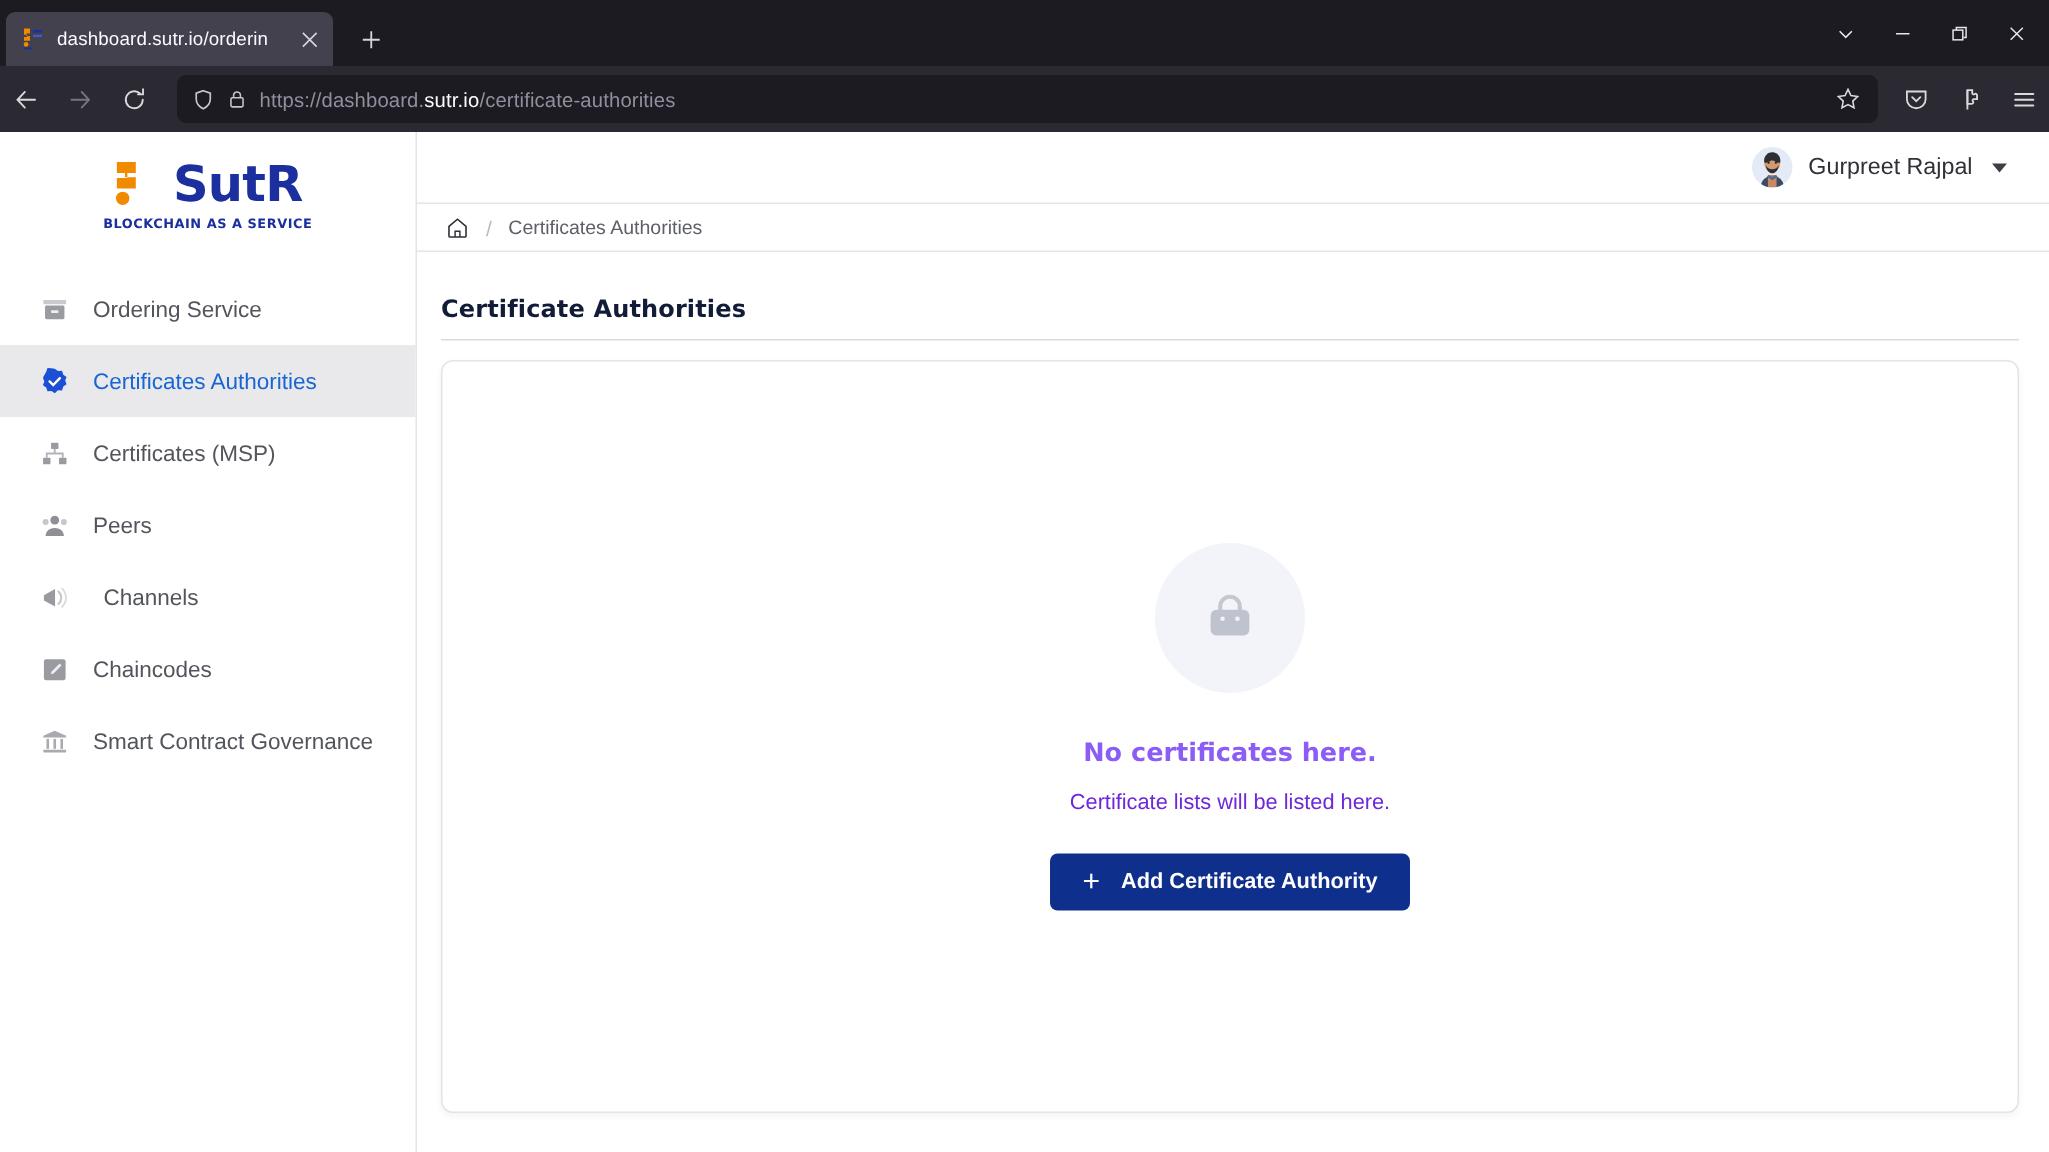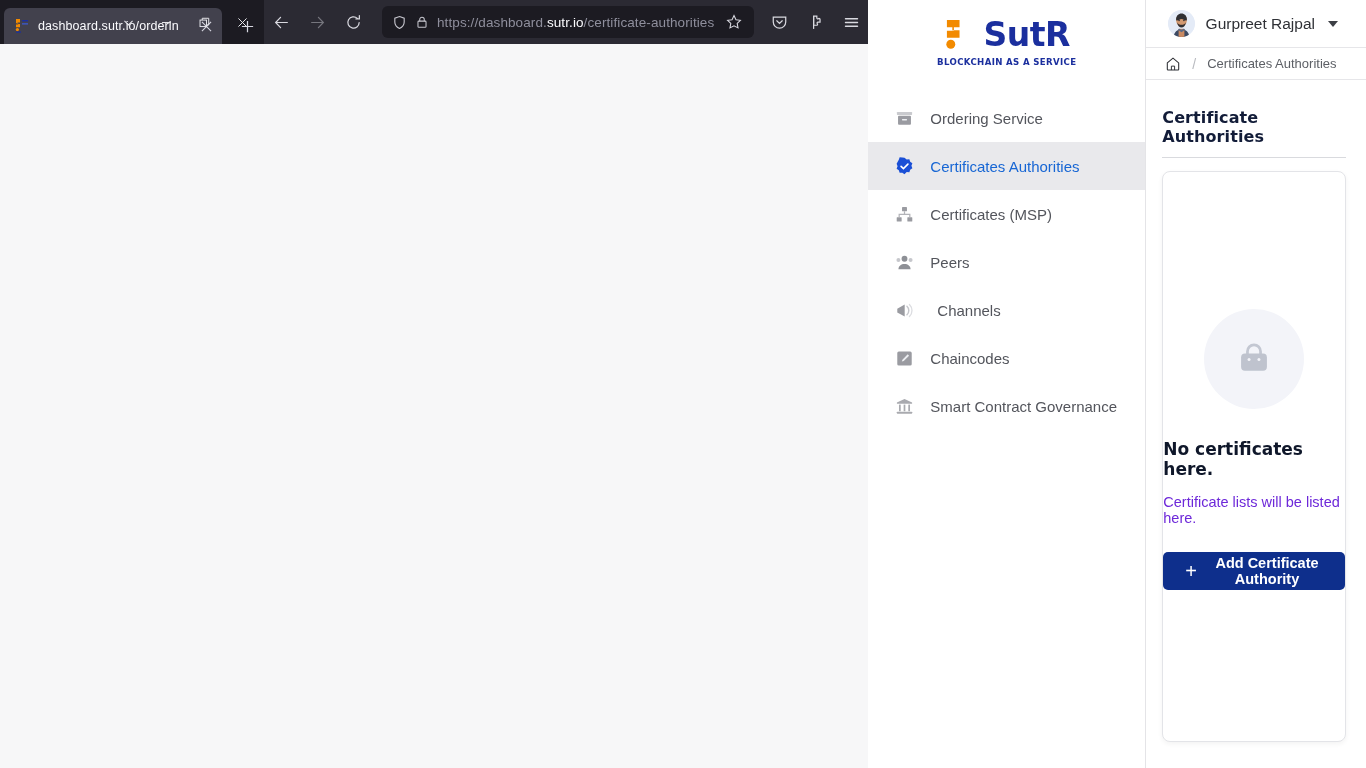--- a/index.html
+++ b/index.html
@@ -4,21 +4,21 @@
 <style>
   * { box-sizing: border-box; margin: 0; padding: 0; }
   html, body {
     width: 1366px; height: 768px;
     font-family: "Liberation Sans", sans-serif;
     overflow: hidden;
     background: #f7f7f8;
   }
 
   
-  .browser { width: 1366px; height: 768px; display: flex; flex-direction: row; border-radius: 28px; }
+  .browser { width: 1366px; height: 768px; display: flex; flex-direction: column; border-radius: 28px; }
 
   .tabstrip {
     height: 44px; background: #1c1b22; display: flex; align-items: flex-end;
     padding-left: 4px; flex: 0 0 44px; position: relative;
   }
   .tab {
     height: 36px; width: 218px; background: #42414d; border-radius: 6px 6px 0 0;
     display: flex; align-items: center; padding: 0 6px 0 10px; gap: 8px;
     position: relative; overflow: hidden;
   }
@@ -136,21 +136,21 @@
     margin-bottom: 26px; display: flex; align-items: center; justify-content: center;
     min-height: 0;
   }
   .empty { display: flex; flex-direction: column; align-items: center; margin-top: -14px; }
   .empty-circle {
     width: 100px; height: 100px; border-radius: 50%; background: #f3f4f9;
     display: flex; align-items: center; justify-content: center;
   }
   .empty-title {
     font-family: "DejaVu Sans", sans-serif;
-    font-size: 17px; font-weight: bold; color: #0f172a; margin-top: 30px;
+    font-size: 17px; font-weight: bold; color: #8b5cf6; margin-top: 30px;
   }
   .empty-sub { font-size: 14.5px; color: #6d28d9; margin-top: 15px; }
   .add-btn {
     margin-top: 26px; height: 38px; background: #0e2f8c; color: #fff;
     border: none; border-radius: 5px; padding: 0 22px; display: flex; align-items: center;
     gap: 14px; font-family: "Liberation Sans", sans-serif; font-size: 14.5px; font-weight: bold;
     cursor: pointer;
   }
   .plus { font-size: 20px; font-weight: 400; line-height: 1; }
 </style>

